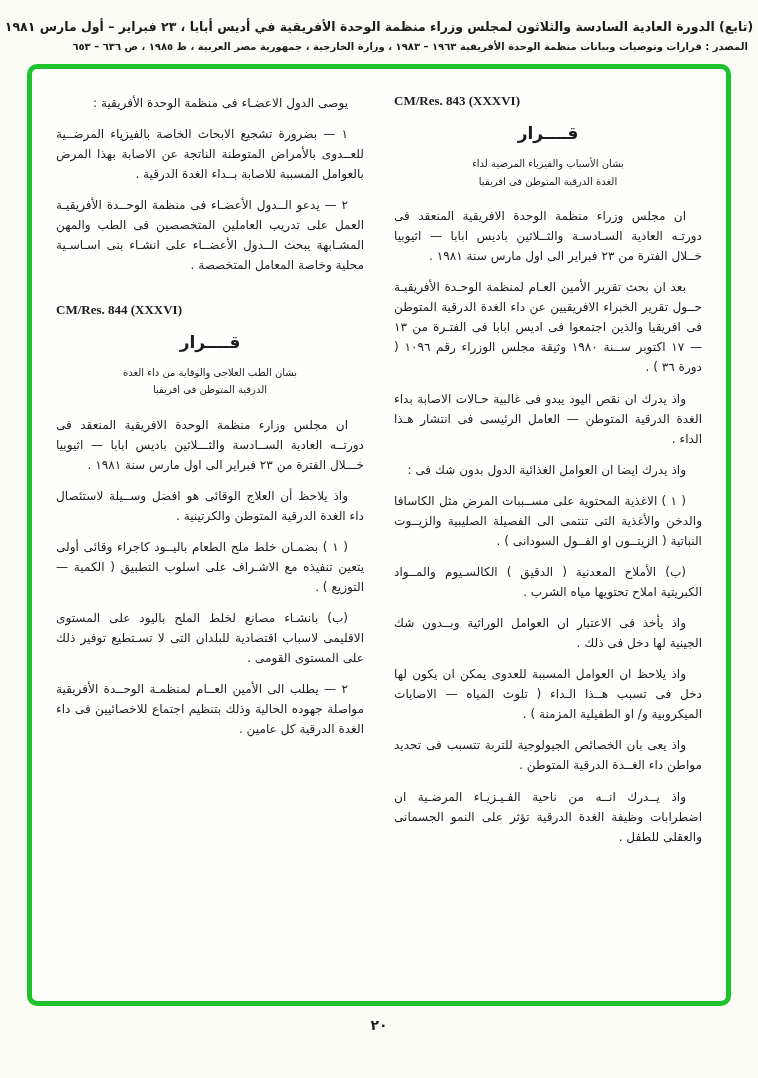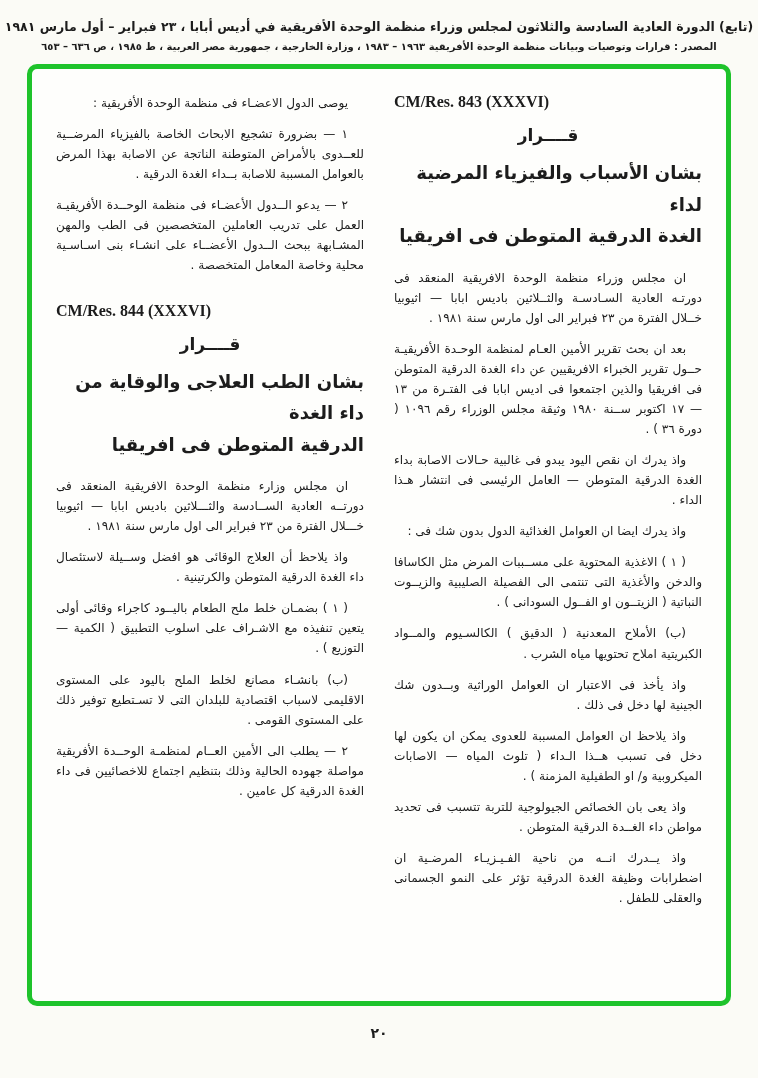--- a/index.html
+++ b/index.html
@@ -17,67 +17,68 @@
   .header-line1 {
     font-size: 12.5px;
     font-weight: 700;
     padding: 0 4px;
   }
   .header-line2 {
     font-size: 10px;
     font-weight: 600;
     margin-top: 7px;
     padding: 0 10px;
+    text-align: right;
   }
   .frame {
     margin: 12px 27px 0;
     border: 5px solid var(--frame-green, #1ec32b);
     border-radius: 10px;
     height: 942px;
     padding: 24px 24px 14px;
     overflow: hidden;
     background: #fefefc;
   }
   .columns { display: flex; gap: 30px; height: 100%; }
   .col { flex: 1 1 0; min-width: 0; }
   .res-number {
     direction: ltr;
     text-align: left;
     font-family: "Liberation Serif", serif;
     font-weight: 700;
-    font-size: 16px;
+    font-size: 13px;
     margin: 0 0 4px;
   }
   .res-number.spaced { margin-top: 26px; }
   .res-title {
     text-align: center;
     font-weight: 700;
     font-size: 17px;
     margin: 14px 0 12px;
   }
   .res-subtitle {
-    text-align: right;
-    font-weight: 700;
-    font-size: 18px;
+    text-align: center;
+    font-weight: 400;
+    font-size: 10px;
     line-height: 1.75;
     white-space: pre-line;
     margin: 0 0 16px;
   }
   .para {
     font-size: 12.1px;
     line-height: 1.66;
     text-align: justify;
     text-indent: 16px;
     margin: 0 0 11px;
   }
   .page-number {
     text-align: center;
     font-weight: 700;
     font-size: 14px;
-    margin-top: 19px;
+    margin-top: 11px;
   }
 </style>
 </head>
 <body style="background: rgb(251, 251, 246); color: rgb(28, 28, 28);">
 
 <div class="page">
 
   <div class="header">
     <div class="header-line1">(تابع) الدورة العادية السادسة والثلاثون لمجلس وزراء منظمة الوحدة الأفريقية في أديس أبابا ، ٢٣ فبراير – أول مارس ١٩٨١</div>
     <div class="header-line2">المصدر : قرارات وتوصيات وبيانات منظمة الوحدة الأفريقية ١٩٦٣ – ١٩٨٣ ، وزارة الخارجية ، جمهورية مصر العربية ، ط ١٩٨٥ ، ص ٦٣٦ – ٦٥٣</div>

